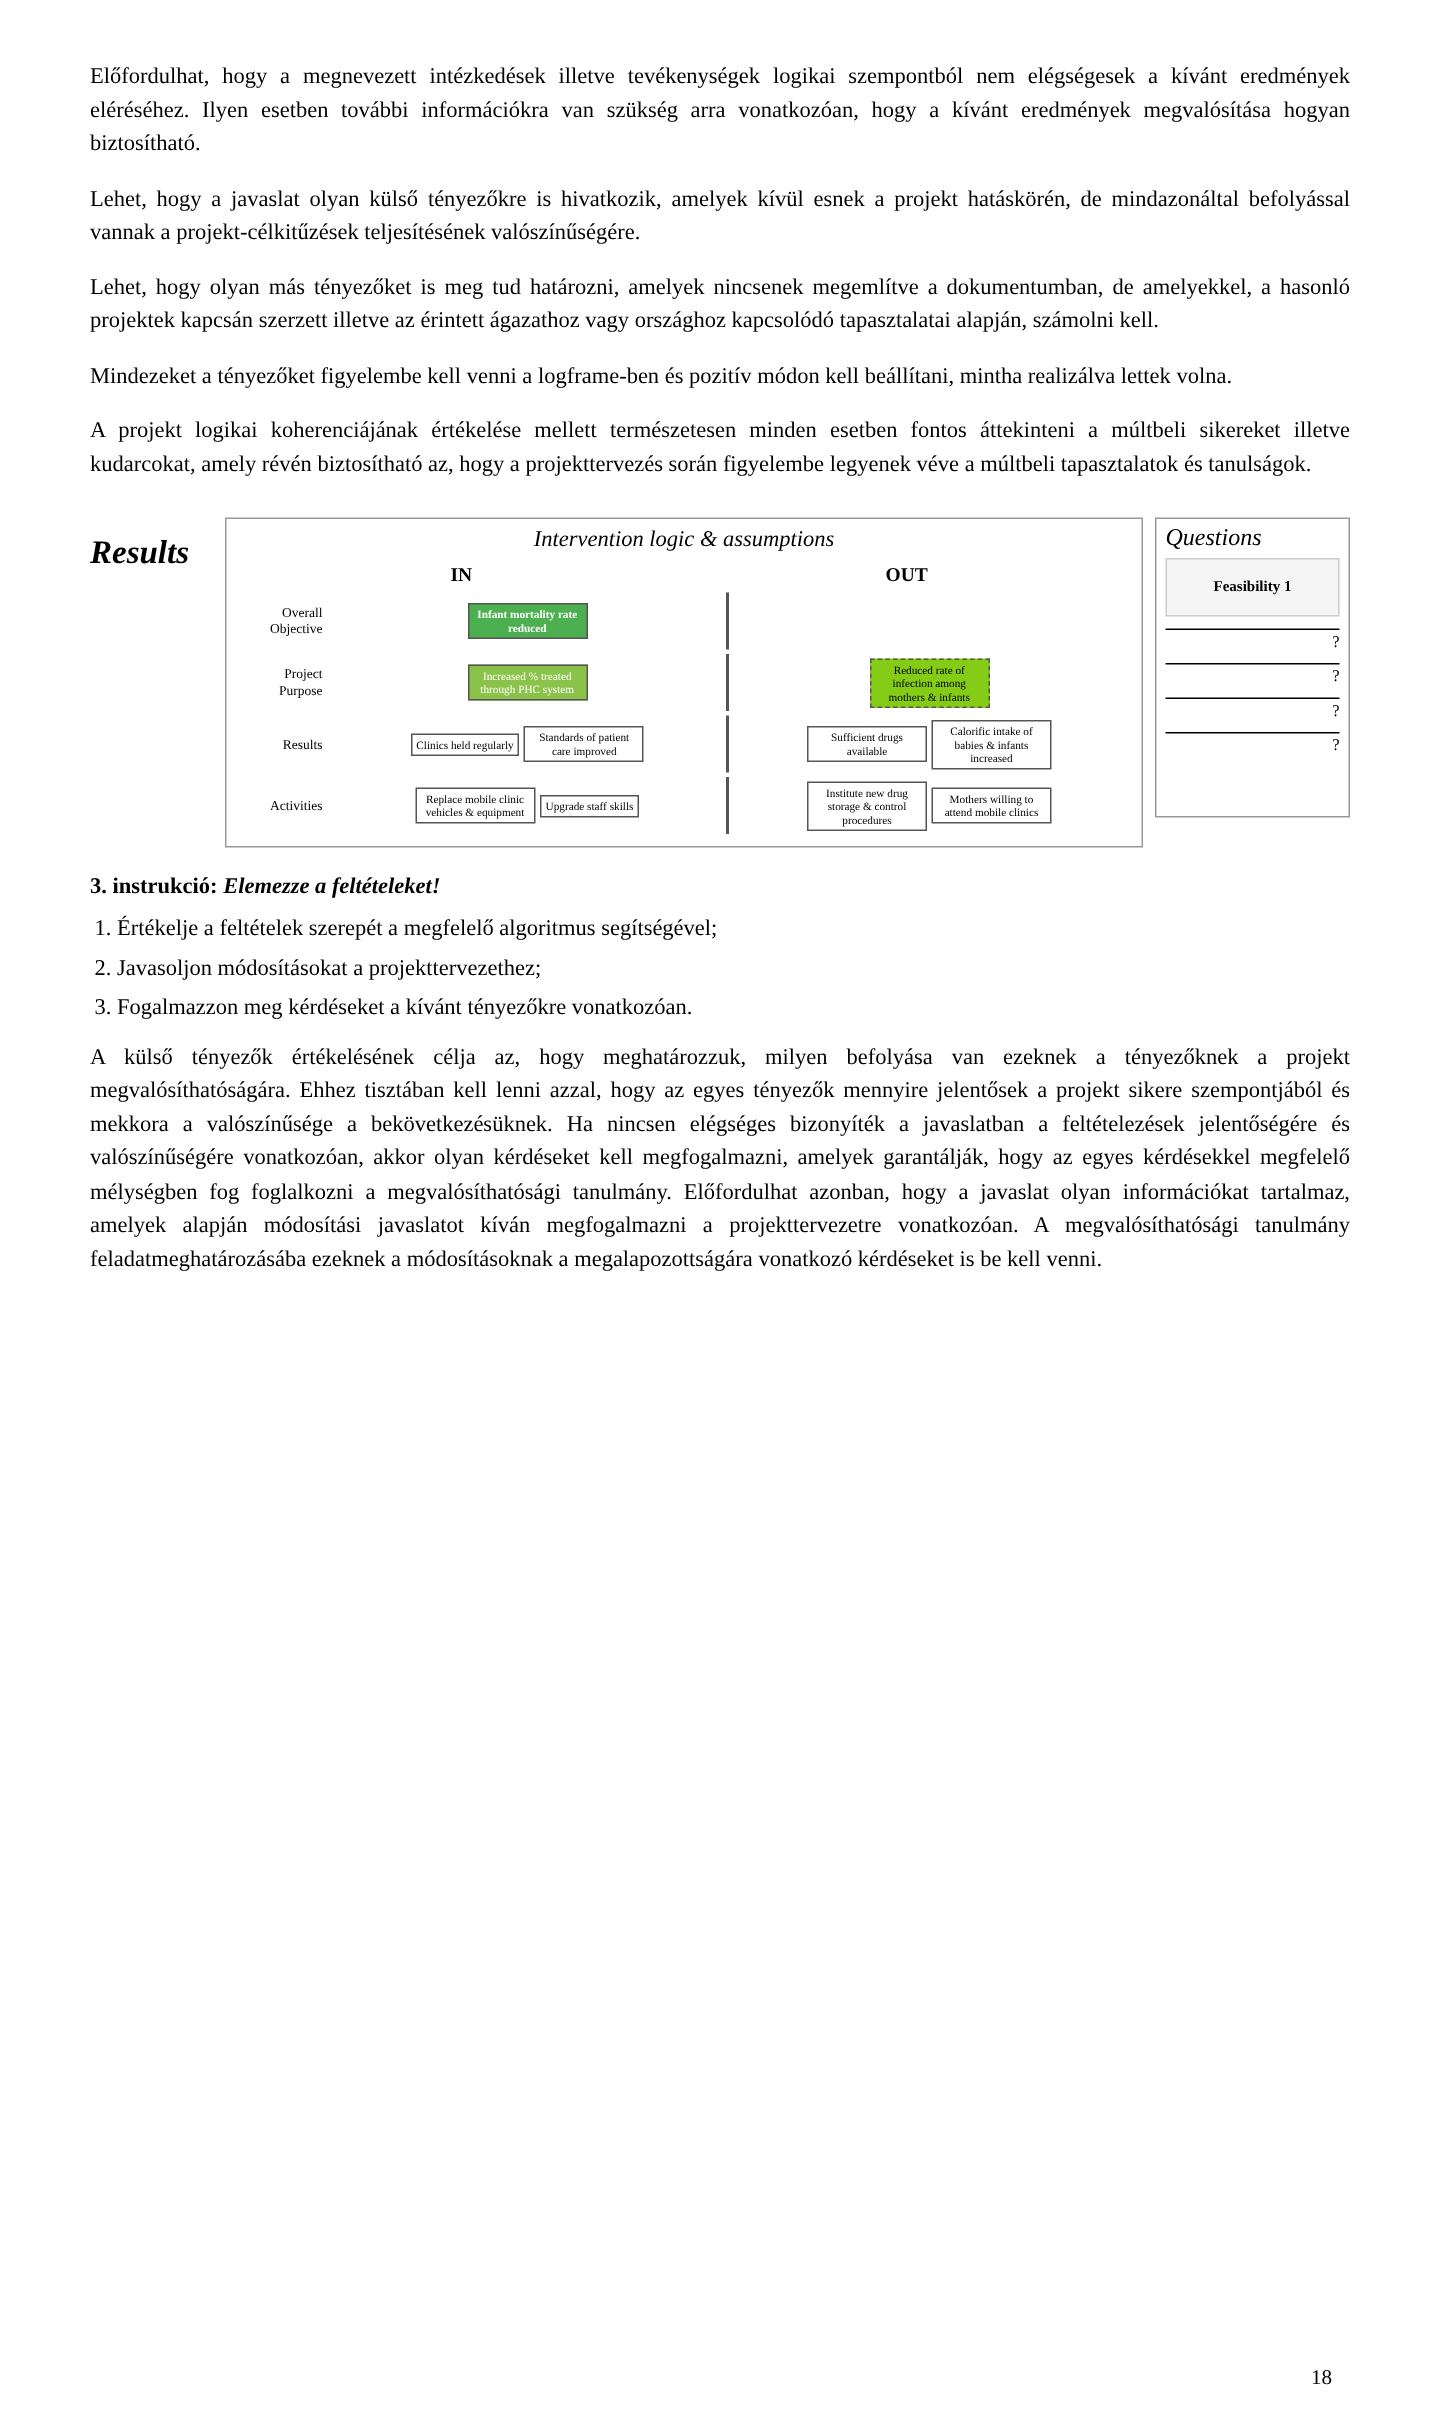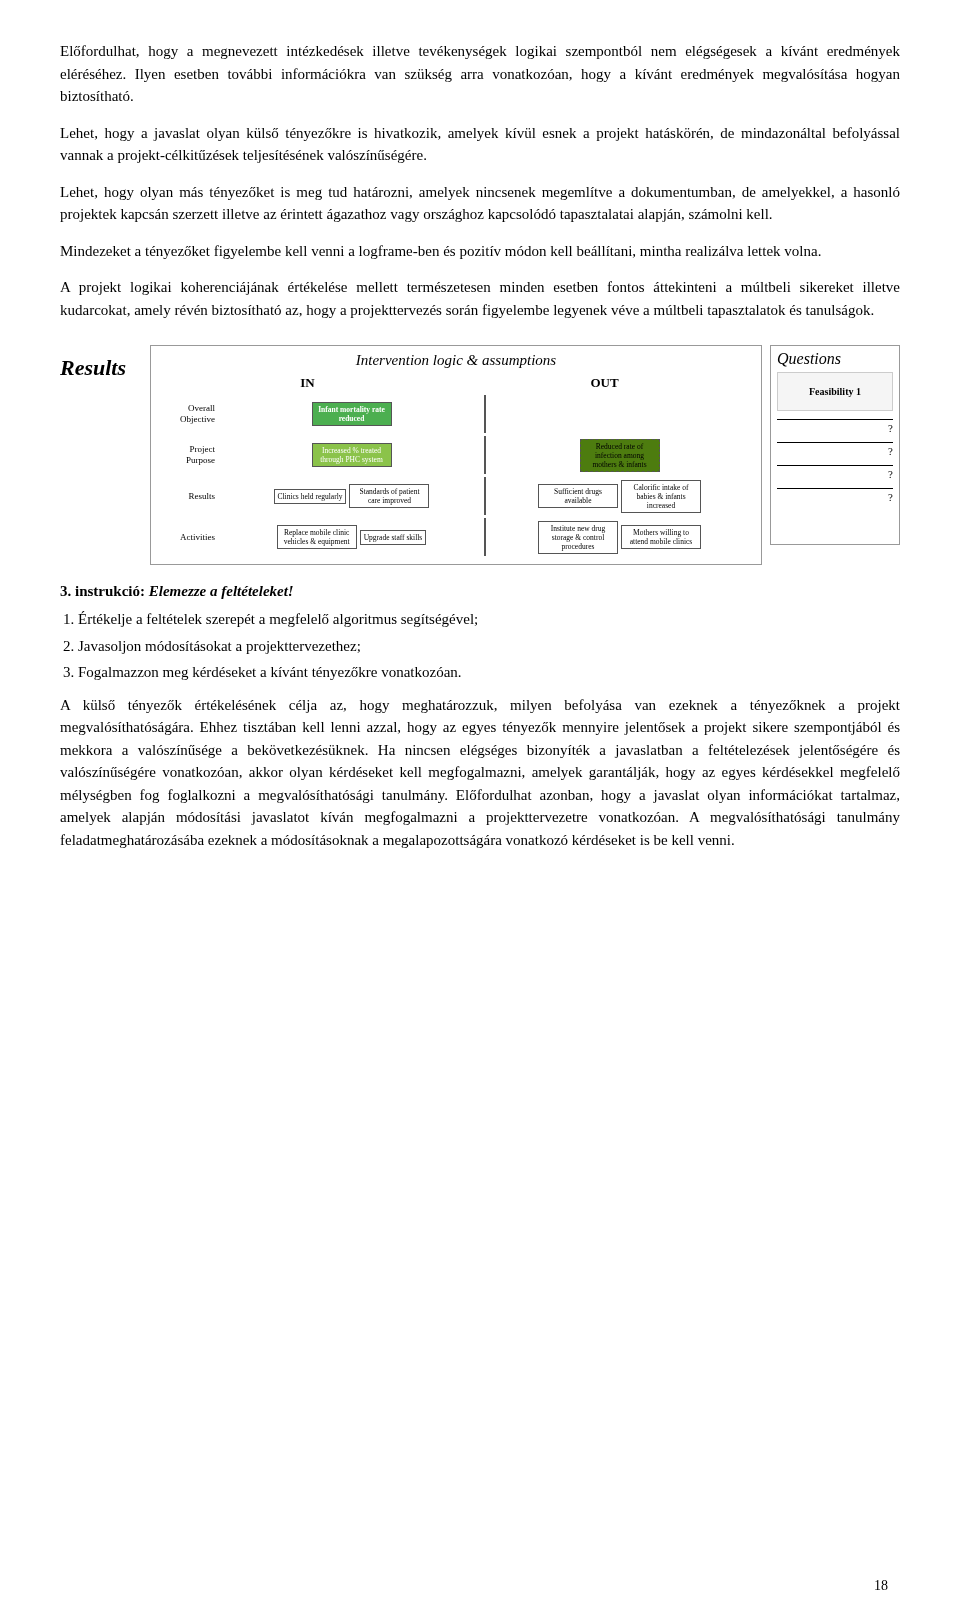--- a/index.html
+++ b/index.html
@@ -119,21 +119,21 @@
       background: #4caf50;
       color: #fff;
       font-weight: bold;
     }
     .box-green-light {
       background: #8bc34a;
       color: #fff;
     }
     .box-dashed {
       border: 1.5px dashed #555;
-      background: #4d7c0f;
+      background: #84cc16;
     }
     .box-outline {
       border: 1px solid #555;
       background: #fff;
     }
     .diagram-questions-col {
       width: 130px;
       border: 1.5px solid #999;
       padding: 4px 6px;
       margin-left: 8px;

